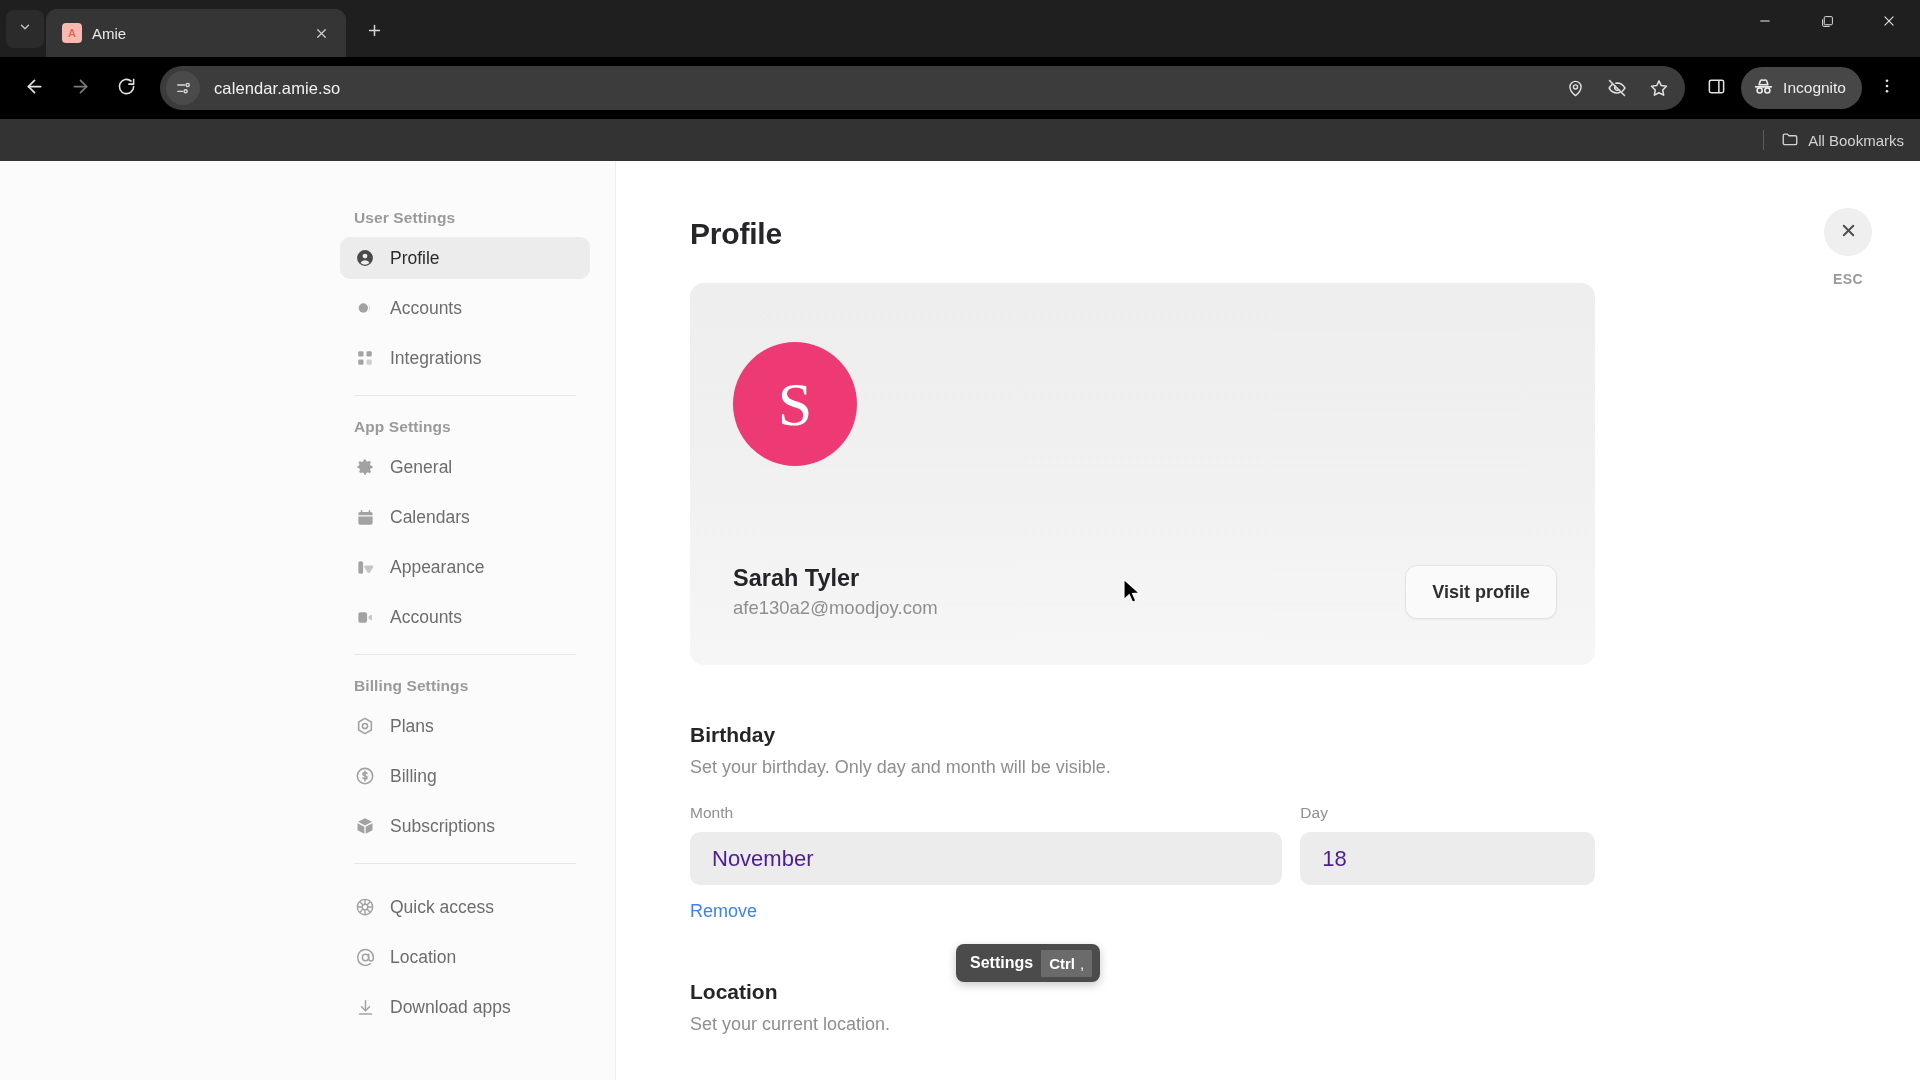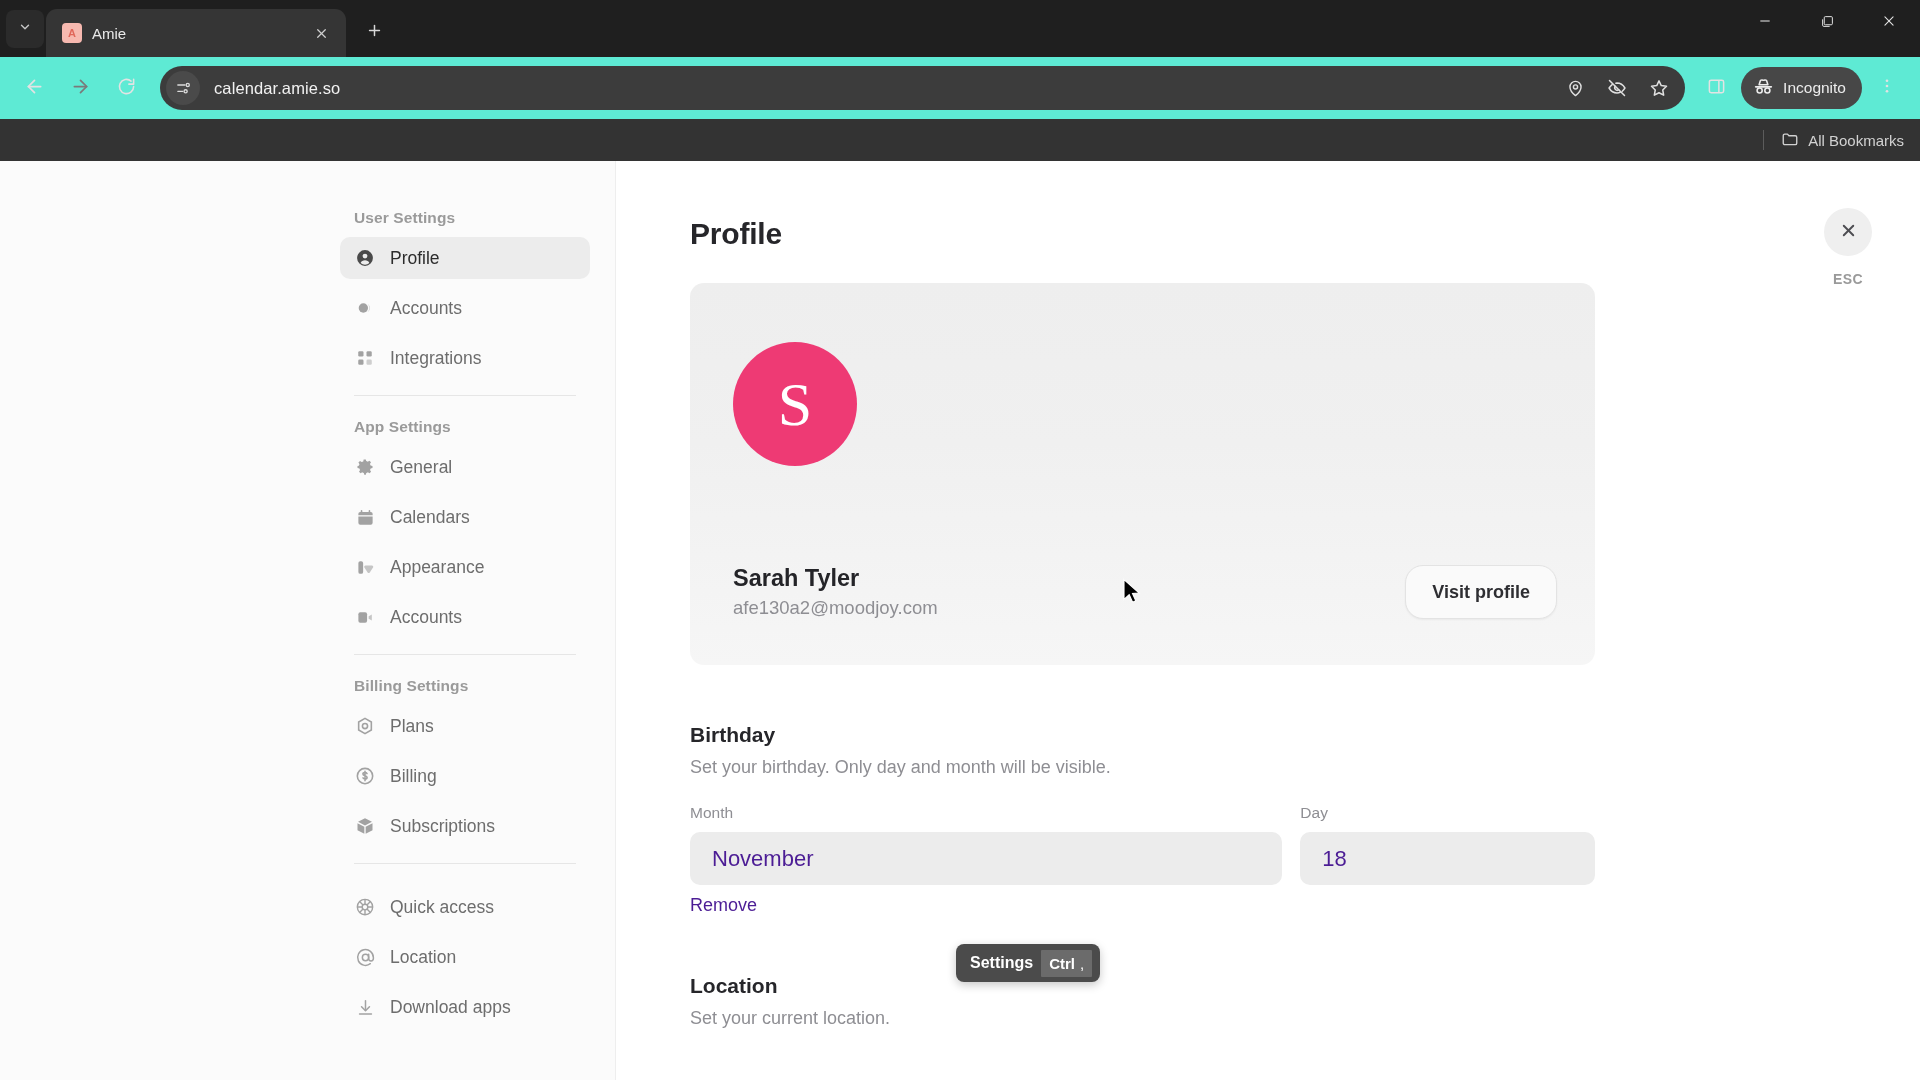--- a/index.html
+++ b/index.html
@@ -51,21 +51,21 @@
   .win-controls {
     position: absolute; right: 0; top: 0; height: 46px;
     display: flex; align-items: center;
   }
   .win-btn {
     width: 62px; height: 46px; display: flex; align-items: center; justify-content: center;
     color: #e6e6e6;
   }
 
   .toolbar {
-    height: 62px; background: #5eead4;
+    height: 62px; background: #000000;
     display: flex; align-items: center; padding: 0 12px; gap: 2px;
   }
   .nav-btn {
     width: 44px; height: 44px; border-radius: 50%;
     display: flex; align-items: center; justify-content: center;
     color: #e3e3e3; flex: 0 0 auto;
   }
   .nav-btn.disabled { color: #7a7a7a; }
   .omnibox {
     flex: 1 1 auto; height: 44px; background: #3c3c3c;
@@ -168,42 +168,42 @@
     font-family: "Liberation Serif", serif;
   }
   .card-footer {
     position: absolute; left: 0; right: 0; bottom: 0; height: 130px;
     display: flex; align-items: center; justify-content: space-between;
     padding: 0 38px 16px 43px;
   }
   .user-name { font-size: 23.5px; font-weight: 600; color: #242428; margin-bottom: 5px; }
   .user-email { font-size: 18.5px; color: #8e8e93; }
   .visit-btn {
-    height: 54px; padding: 0 26px; border-radius: 18px;
+    height: 54px; padding: 0 26px; border-radius: 12px;
     background: #fafafa; border: 1px solid #e3e3e3;
     display: flex; align-items: center; justify-content: center;
     font-size: 18px; font-weight: 600; color: #2e2e32;
     box-shadow: 0 1px 2px rgba(0,0,0,.05);
   }
 
   .section { margin-top: 58px; }
   .section-title { font-size: 21px; font-weight: 700; color: #26262a; margin-bottom: 10px; }
   .section-desc { font-size: 18px; color: #8e8e93; margin-bottom: 26px; }
 
   .field-row { display: flex; gap: 18px; }
   .field { display: flex; flex-direction: column; }
   .field.month { width: 597px; }
   .field.day   { width: 297px; }
   .field-label { font-size: 15.5px; color: #8e8e93; margin-bottom: 10px; }
   .field-input {
     height: 53px; border-radius: 10px; background: #ececec;
     display: flex; align-items: center; padding: 0 22px;
     font-size: 22px; color: #4c1d95;
   }
-  .remove-link { margin-top: 10px; font-size: 18px; color: #4c1d95; }
+  .remove-link { margin-top: 16px; font-size: 18px; color: #3b82f6; }
 
   .esc-group {
     position: absolute; right: 48px; top: 47px;
     display: flex; flex-direction: column; align-items: center; gap: 15px;
   }
   .esc-circle {
     width: 48px; height: 48px; border-radius: 50%;
     background: #efefef; display: flex; align-items: center; justify-content: center;
     color: #4d4d52;
   }

